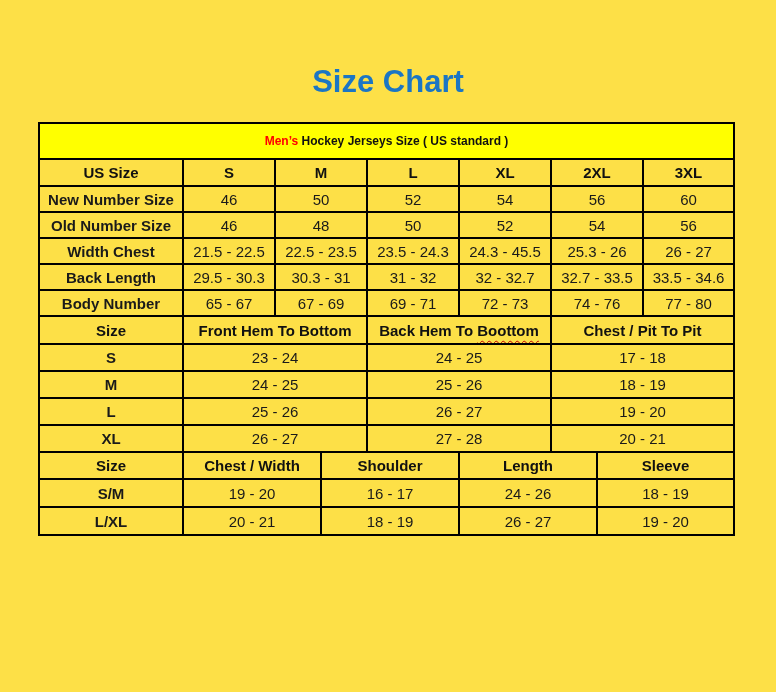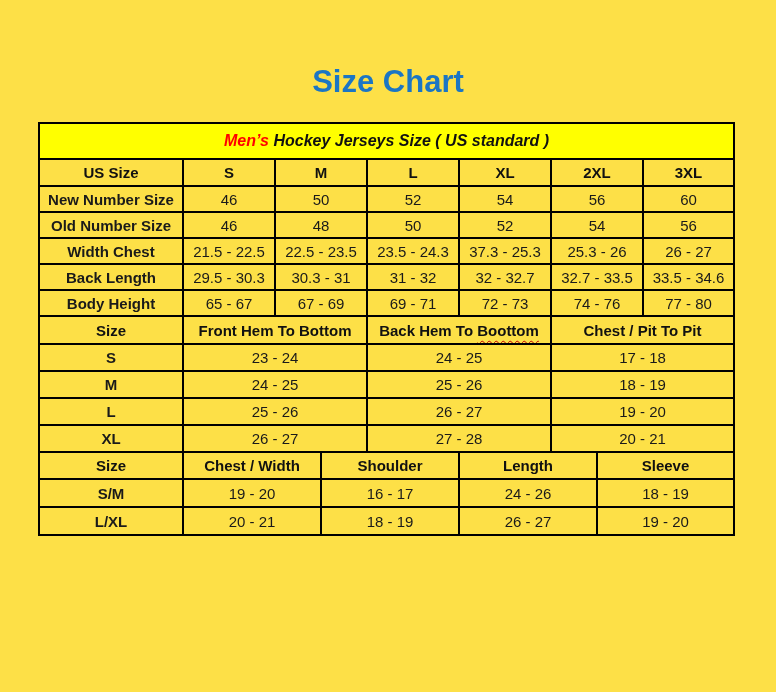--- a/index.html
+++ b/index.html
@@ -48,24 +48,23 @@
     font-size: 15px;
     color: #1a1a1a;
     padding: 0 2px;
     overflow: hidden;
     white-space: nowrap;
   }
   .tbl th { font-weight: bold; color: #111; }
   td.banner {
     background: #ffff00;
     font-weight: bold;
-    font-size: 16px;
+    font-size: 12px;
     color: #111;
     white-space: pre-wrap;
-    font-style: italic;
   }
   .red { color: #ff0000; }
   .rowlabel { font-weight: bold; }
   .sizebold { font-weight: bold; }
   .men  tr.banner-row td { height: 34px; }
   .men  tr.head  th      { height: 25px; }
   .men  tr.data  td      { height: 24px; }
   .women tr.banner-row td{ height: 30px; }
   .women tr.head th      { height: 26px; }
   .women tr.data td      { height: 25px; }
@@ -128,35 +127,35 @@
           <td>50</td>
           <td>52</td>
           <td>54</td>
           <td>56</td>
         </tr>
         <tr class="data">
           <td class="rowlabel">Width Chest</td>
           <td>21.5 - 22.5</td>
           <td>22.5 - 23.5</td>
           <td>23.5 - 24.3</td>
-          <td>37.3 - 25.3</td>
+          <td>24.3 - 45.5</td>
           <td>25.3 - 26</td>
           <td>26 - 27</td>
         </tr>
         <tr class="data">
           <td class="rowlabel">Back Length</td>
           <td>29.5 - 30.3</td>
           <td>30.3 - 31</td>
           <td>31 - 32</td>
           <td>32 - 32.7</td>
           <td>32.7 - 33.5</td>
           <td>33.5 - 34.6</td>
         </tr>
         <tr class="data">
-          <td class="rowlabel">Body Height</td>
+          <td class="rowlabel">Body Number</td>
           <td>65 - 67</td>
           <td>67 - 69</td>
           <td>69 - 71</td>
           <td>72 - 73</td>
           <td>74 - 76</td>
           <td>77 - 80</td>
         </tr>
       </tbody>
     </table>
 

